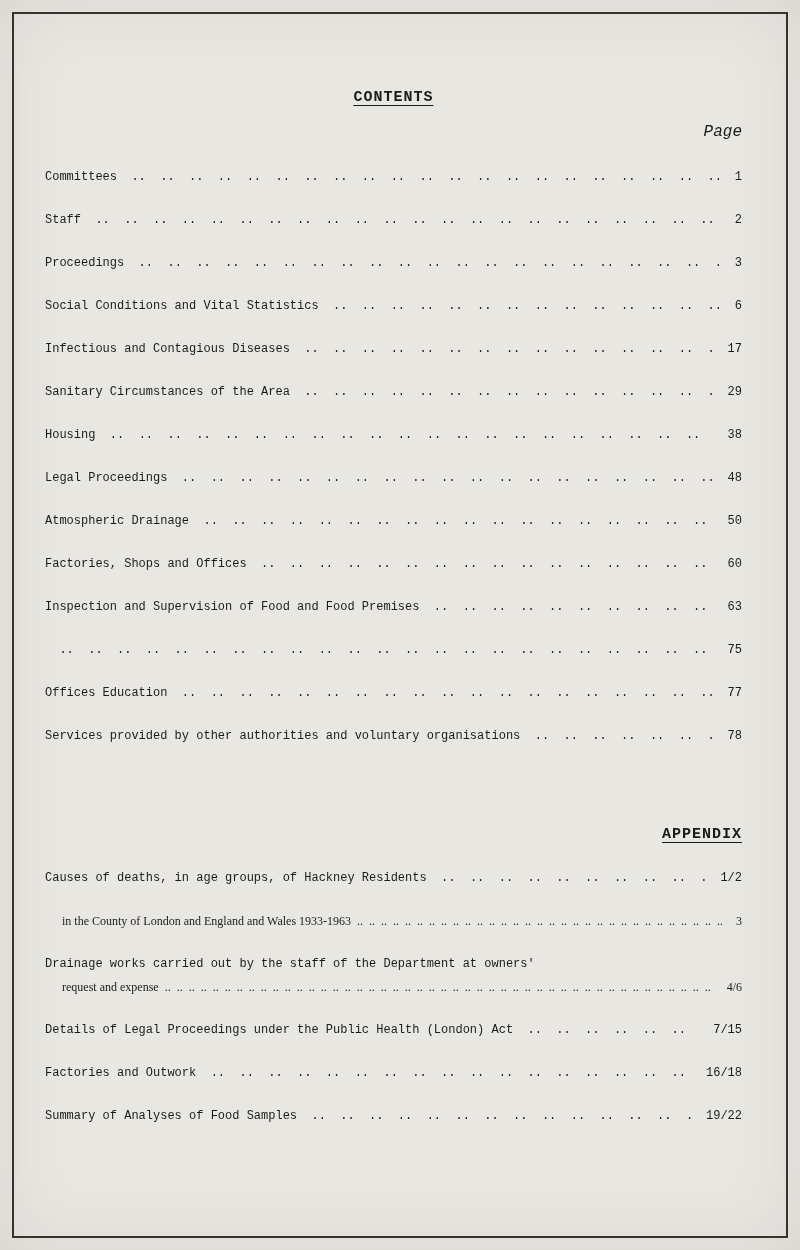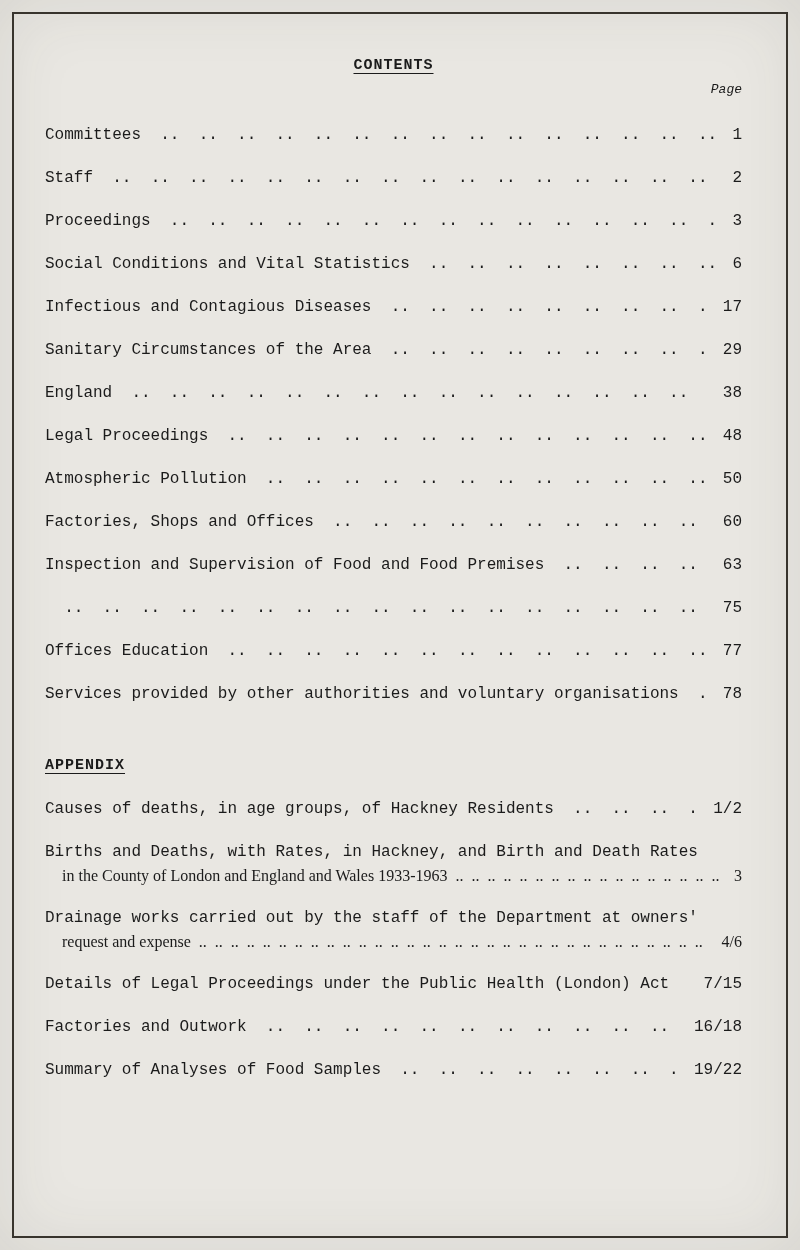--- a/index.html
+++ b/index.html
@@ -28,40 +28,40 @@
     position: absolute;
     top: 0;
     left: 0;
     right: 0;
     bottom: 0;
     padding: 0 58px 0 45px;
     box-sizing: border-box;
   }
   .doc-title {
     text-align: center;
-    padding-top: 56px;
+    padding-top: 88px;
     font-size: 15px;
     font-weight: bold;
     line-height: 20px;
     letter-spacing: 1px;
   }
   .underlined {
     text-decoration: underline;
     text-underline-offset: 4px;
   }
   .page-col-label {
     text-align: right;
     font-style: italic;
-    font-size: 13px;
+    font-size: 16px;
     line-height: 20px;
-    margin-top: 4px;
+    margin-top: 14px;
   }
   .toc-list {
     margin-top: 24px;
-    font-size: 16px;
+    font-size: 12px;
   }
   .toc-entry {
     margin-bottom: 20px;
   }
   .toc-line {
     display: flex;
     align-items: baseline;
     line-height: 23px;
     white-space: pre;
   }
@@ -77,26 +77,26 @@
     flex: 1 1 auto;
     overflow: hidden;
     white-space: pre;
   }
   .toc-page {
     flex: 0 0 auto;
     margin-left: 14px;
     white-space: pre;
   }
   .appendix-title {
-    text-align: left;
+    text-align: right;
     font-size: 15px;
     font-weight: bold;
     line-height: 20px;
     letter-spacing: 1px;
-    margin-top: 50px;
+    margin-top: 77px;
   }
   .appendix-list {
     margin-top: 22px;
   }
 </style>
 </head>
 <body>
 
 <div class="sheet">
   <div class="frame"></div>
@@ -121,27 +121,27 @@
         <div class="toc-entry">
           <div class="toc-line"><span class="toc-label">Social Conditions and Vital Statistics</span><span class="toc-leader">  ..  ..  ..  ..  ..  ..  ..  ..  ..  ..  ..  ..  ..  ..  ..  ..  ..  ..  ..  ..  ..  ..  ..  ..  ..  ..  ..  ..  ..  ..  ..  ..  ..  ..  ..  ..  ..  ..  ..  ..  ..  ..  ..  ..  ..  ..  ..  ..  ..  ..  ..  ..  ..  ..  ..  ..  ..  ..  ..  ..</span><span class="toc-page">6</span></div>
         </div>
         <div class="toc-entry">
           <div class="toc-line"><span class="toc-label">Infectious and Contagious Diseases</span><span class="toc-leader">  ..  ..  ..  ..  ..  ..  ..  ..  ..  ..  ..  ..  ..  ..  ..  ..  ..  ..  ..  ..  ..  ..  ..  ..  ..  ..  ..  ..  ..  ..  ..  ..  ..  ..  ..  ..  ..  ..  ..  ..  ..  ..  ..  ..  ..  ..  ..  ..  ..  ..  ..  ..  ..  ..  ..  ..  ..  ..  ..  ..</span><span class="toc-page">17</span></div>
         </div>
         <div class="toc-entry">
           <div class="toc-line"><span class="toc-label">Sanitary Circumstances of the Area</span><span class="toc-leader">  ..  ..  ..  ..  ..  ..  ..  ..  ..  ..  ..  ..  ..  ..  ..  ..  ..  ..  ..  ..  ..  ..  ..  ..  ..  ..  ..  ..  ..  ..  ..  ..  ..  ..  ..  ..  ..  ..  ..  ..  ..  ..  ..  ..  ..  ..  ..  ..  ..  ..  ..  ..  ..  ..  ..  ..  ..  ..  ..  ..</span><span class="toc-page">29</span></div>
         </div>
         <div class="toc-entry">
-          <div class="toc-line"><span class="toc-label">England</span><span class="toc-leader">  ..  ..  ..  ..  ..  ..  ..  ..  ..  ..  ..  ..  ..  ..  ..  ..  ..  ..  ..  ..  ..  ..  ..  ..  ..  ..  ..  ..  ..  ..  ..  ..  ..  ..  ..  ..  ..  ..  ..  ..  ..  ..  ..  ..  ..  ..  ..  ..  ..  ..  ..  ..  ..  ..  ..  ..  ..  ..  ..  ..</span><span class="toc-page">38</span></div>
+          <div class="toc-line"><span class="toc-label">Housing</span><span class="toc-leader">  ..  ..  ..  ..  ..  ..  ..  ..  ..  ..  ..  ..  ..  ..  ..  ..  ..  ..  ..  ..  ..  ..  ..  ..  ..  ..  ..  ..  ..  ..  ..  ..  ..  ..  ..  ..  ..  ..  ..  ..  ..  ..  ..  ..  ..  ..  ..  ..  ..  ..  ..  ..  ..  ..  ..  ..  ..  ..  ..  ..</span><span class="toc-page">38</span></div>
         </div>
         <div class="toc-entry">
           <div class="toc-line"><span class="toc-label">Legal Proceedings</span><span class="toc-leader">  ..  ..  ..  ..  ..  ..  ..  ..  ..  ..  ..  ..  ..  ..  ..  ..  ..  ..  ..  ..  ..  ..  ..  ..  ..  ..  ..  ..  ..  ..  ..  ..  ..  ..  ..  ..  ..  ..  ..  ..  ..  ..  ..  ..  ..  ..  ..  ..  ..  ..  ..  ..  ..  ..  ..  ..  ..  ..  ..  ..</span><span class="toc-page">48</span></div>
         </div>
         <div class="toc-entry">
-          <div class="toc-line"><span class="toc-label">Atmospheric Pollution</span><span class="toc-leader">  ..  ..  ..  ..  ..  ..  ..  ..  ..  ..  ..  ..  ..  ..  ..  ..  ..  ..  ..  ..  ..  ..  ..  ..  ..  ..  ..  ..  ..  ..  ..  ..  ..  ..  ..  ..  ..  ..  ..  ..  ..  ..  ..  ..  ..  ..  ..  ..  ..  ..  ..  ..  ..  ..  ..  ..  ..  ..  ..  ..</span><span class="toc-page">50</span></div>
+          <div class="toc-line"><span class="toc-label">Atmospheric Drainage</span><span class="toc-leader">  ..  ..  ..  ..  ..  ..  ..  ..  ..  ..  ..  ..  ..  ..  ..  ..  ..  ..  ..  ..  ..  ..  ..  ..  ..  ..  ..  ..  ..  ..  ..  ..  ..  ..  ..  ..  ..  ..  ..  ..  ..  ..  ..  ..  ..  ..  ..  ..  ..  ..  ..  ..  ..  ..  ..  ..  ..  ..  ..  ..</span><span class="toc-page">50</span></div>
         </div>
         <div class="toc-entry">
           <div class="toc-line"><span class="toc-label">Factories, Shops and Offices</span><span class="toc-leader">  ..  ..  ..  ..  ..  ..  ..  ..  ..  ..  ..  ..  ..  ..  ..  ..  ..  ..  ..  ..  ..  ..  ..  ..  ..  ..  ..  ..  ..  ..  ..  ..  ..  ..  ..  ..  ..  ..  ..  ..  ..  ..  ..  ..  ..  ..  ..  ..  ..  ..  ..  ..  ..  ..  ..  ..  ..  ..  ..  ..</span><span class="toc-page">60</span></div>
         </div>
         <div class="toc-entry">
           <div class="toc-line"><span class="toc-label">Inspection and Supervision of Food and Food Premises</span><span class="toc-leader">  ..  ..  ..  ..  ..  ..  ..  ..  ..  ..  ..  ..  ..  ..  ..  ..  ..  ..  ..  ..  ..  ..  ..  ..  ..  ..  ..  ..  ..  ..  ..  ..  ..  ..  ..  ..  ..  ..  ..  ..  ..  ..  ..  ..  ..  ..  ..  ..  ..  ..  ..  ..  ..  ..  ..  ..  ..  ..  ..  ..</span><span class="toc-page">63</span></div>
         </div>
         <div class="toc-entry">
           <div class="toc-line"><span class="toc-leader">  ..  ..  ..  ..  ..  ..  ..  ..  ..  ..  ..  ..  ..  ..  ..  ..  ..  ..  ..  ..  ..  ..  ..  ..  ..  ..  ..  ..  ..  ..  ..  ..  ..  ..  ..  ..  ..  ..  ..  ..  ..  ..  ..  ..  ..  ..  ..  ..  ..  ..  ..  ..  ..  ..  ..  ..  ..  ..  ..  ..</span><span class="toc-page">75</span></div>
         </div>
@@ -155,21 +155,20 @@
 
     <div class="appendix-title">
       <span class="underlined">APPENDIX</span>
     </div>
 
     <div class="toc-list appendix-list" id="appendix-list">
         <div class="toc-entry">
           <div class="toc-line"><span class="toc-label">Causes of deaths, in age groups, of Hackney Residents</span><span class="toc-leader">  ..  ..  ..  ..  ..  ..  ..  ..  ..  ..  ..  ..  ..  ..  ..  ..  ..  ..  ..  ..  ..  ..  ..  ..  ..  ..  ..  ..  ..  ..  ..  ..  ..  ..  ..  ..  ..  ..  ..  ..  ..  ..  ..  ..  ..  ..  ..  ..  ..  ..  ..  ..  ..  ..  ..  ..  ..  ..  ..  ..</span><span class="toc-page">1/2</span></div>
         </div>
         <div class="toc-entry">
-          <div class="toc-line"><span class="toc-label">Births and Deaths, with Rates, in Hackney, and Birth and Death Rates</span></div>
           <div class="toc-line cont"><span class="toc-label">in the County of London and England and Wales 1933-1963</span><span class="toc-leader">  ..  ..  ..  ..  ..  ..  ..  ..  ..  ..  ..  ..  ..  ..  ..  ..  ..  ..  ..  ..  ..  ..  ..  ..  ..  ..  ..  ..  ..  ..  ..  ..  ..  ..  ..  ..  ..  ..  ..  ..  ..  ..  ..  ..  ..  ..  ..  ..  ..  ..  ..  ..  ..  ..  ..  ..  ..  ..  ..  ..</span><span class="toc-page">3</span></div>
         </div>
         <div class="toc-entry">
           <div class="toc-line"><span class="toc-label">Drainage works carried out by the staff of the Department at owners'</span></div>
           <div class="toc-line cont"><span class="toc-label">request and expense</span><span class="toc-leader">  ..  ..  ..  ..  ..  ..  ..  ..  ..  ..  ..  ..  ..  ..  ..  ..  ..  ..  ..  ..  ..  ..  ..  ..  ..  ..  ..  ..  ..  ..  ..  ..  ..  ..  ..  ..  ..  ..  ..  ..  ..  ..  ..  ..  ..  ..  ..  ..  ..  ..  ..  ..  ..  ..  ..  ..  ..  ..  ..  ..</span><span class="toc-page">4/6</span></div>
         </div>
         <div class="toc-entry">
           <div class="toc-line"><span class="toc-label">Details of Legal Proceedings under the Public Health (London) Act</span><span class="toc-leader">  ..  ..  ..  ..  ..  ..  ..  ..  ..  ..  ..  ..  ..  ..  ..  ..  ..  ..  ..  ..  ..  ..  ..  ..  ..  ..  ..  ..  ..  ..  ..  ..  ..  ..  ..  ..  ..  ..  ..  ..  ..  ..  ..  ..  ..  ..  ..  ..  ..  ..  ..  ..  ..  ..  ..  ..  ..  ..  ..  ..</span><span class="toc-page">7/15</span></div>
         </div>
         <div class="toc-entry">

